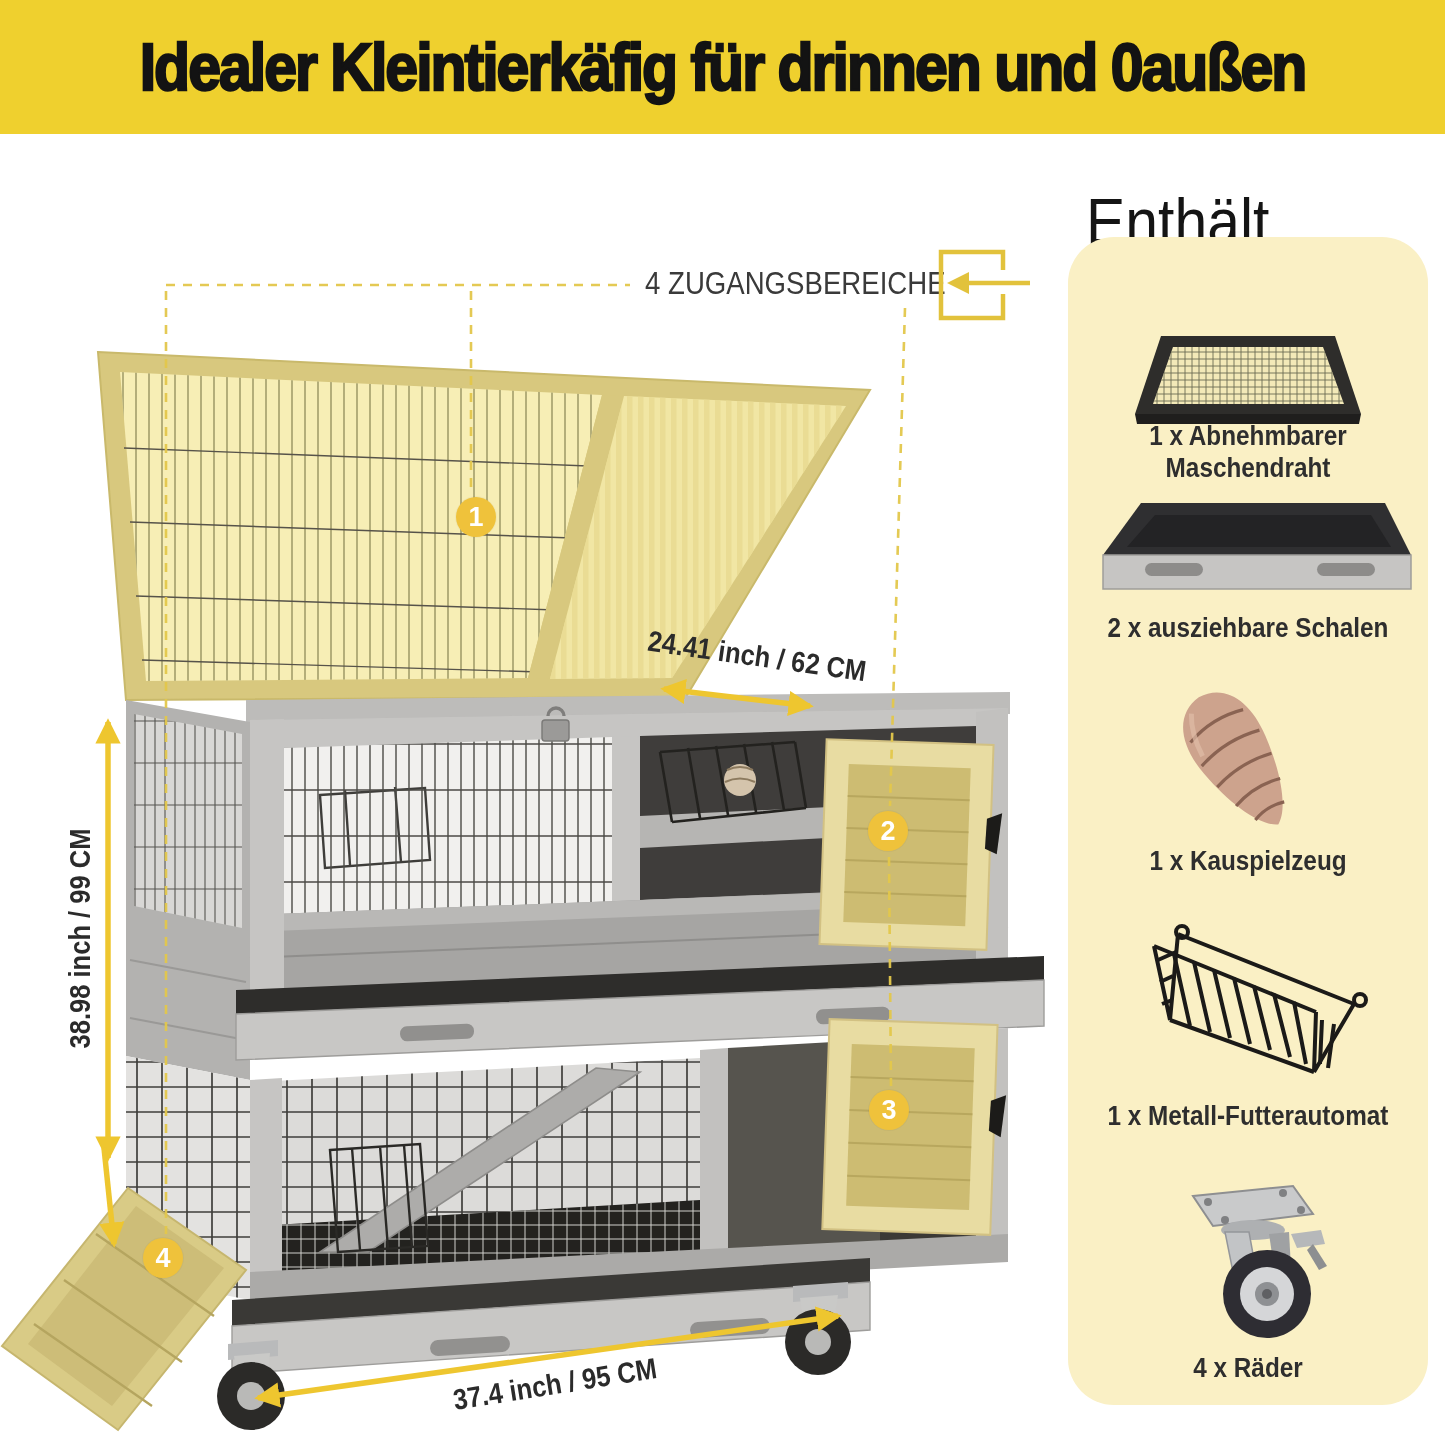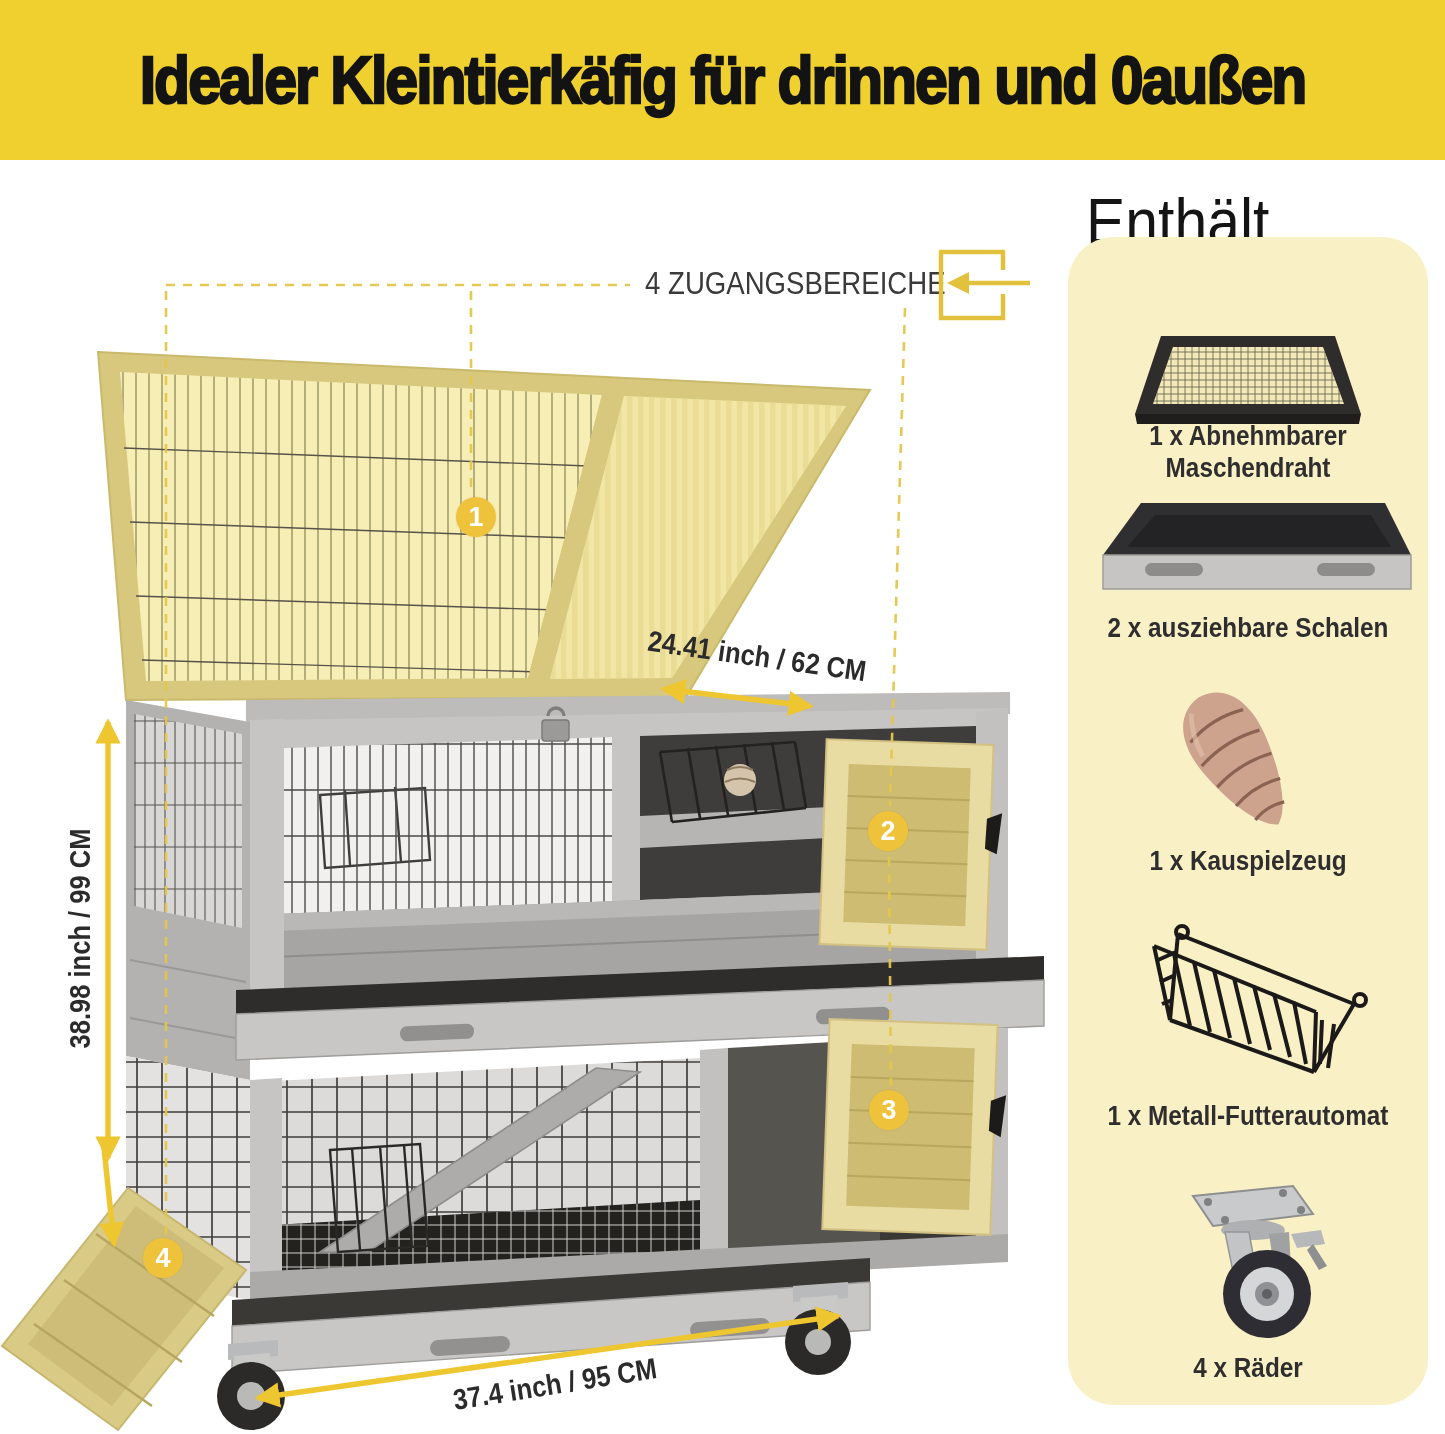--- a/index.html
+++ b/index.html
@@ -1,18 +1,18 @@
 <!DOCTYPE html>
 <html style="--banner_bg: #EFD02E; --accent: #EEC62F; --accent_dash: #E3C74B; --panel_bg: #FAF0C5; --callout_bg: #EFC23B; --text_dark: #2B2B2B;"><head>
 <meta charset="utf-8">
 <style>
   html,body{margin:0;padding:0;background:#fff;}
   .stage{position:relative;width:1445px;height:1434px;background:#ffffff;overflow:hidden;
          font-family:"Liberation Sans", sans-serif;}
-  .banner{position:absolute;left:0;top:0;width:1445px;height:160px;background:var(--banner_bg,#EFD02E);
+  .banner{position:absolute;left:0;top:0;width:1445px;height:134px;background:var(--banner_bg,#EFD02E);
           display:flex;align-items:center;justify-content:center;}
   .banner-text{font-size:59px;font-weight:bold;letter-spacing:-2px;color:#131313;
                -webkit-text-stroke:2.1px #131313;transform:scaleY(1.14);white-space:nowrap;}
   .scene{position:absolute;left:0;top:0;}
   .ann{position:absolute;white-space:nowrap;}
   .access{left:633px;top:267px;width:300px;text-align:center;font-size:30px;color:#3A3A3A;
           transform:scale(0.92,1.05);}
   .dim{width:300px;text-align:center;font-size:29px;font-weight:bold;color:#2B2B2B;}
   .dim-top{left:607px;top:640px;transform:rotate(8deg) scaleX(0.88);}
   .dim-left{left:-70px;top:922px;transform:rotate(-90deg) scaleX(0.88);}

